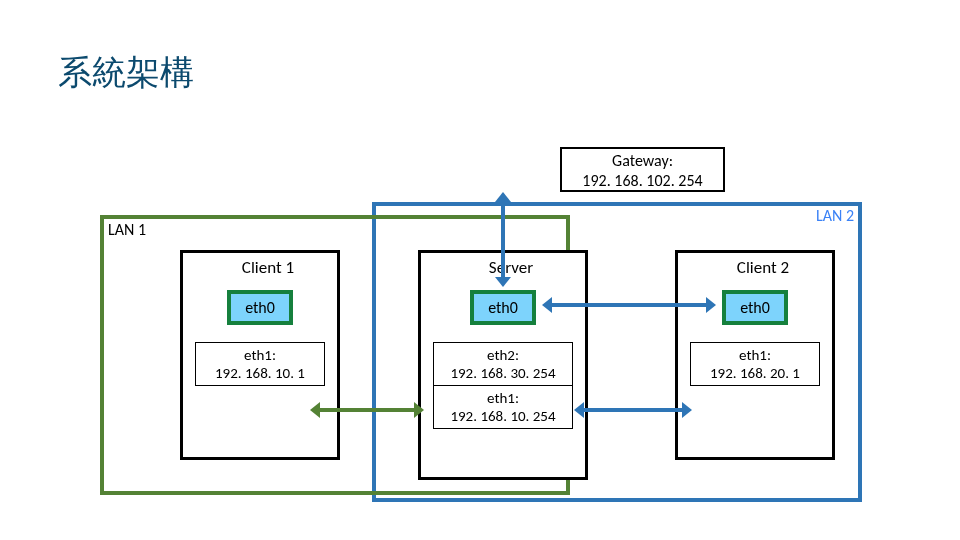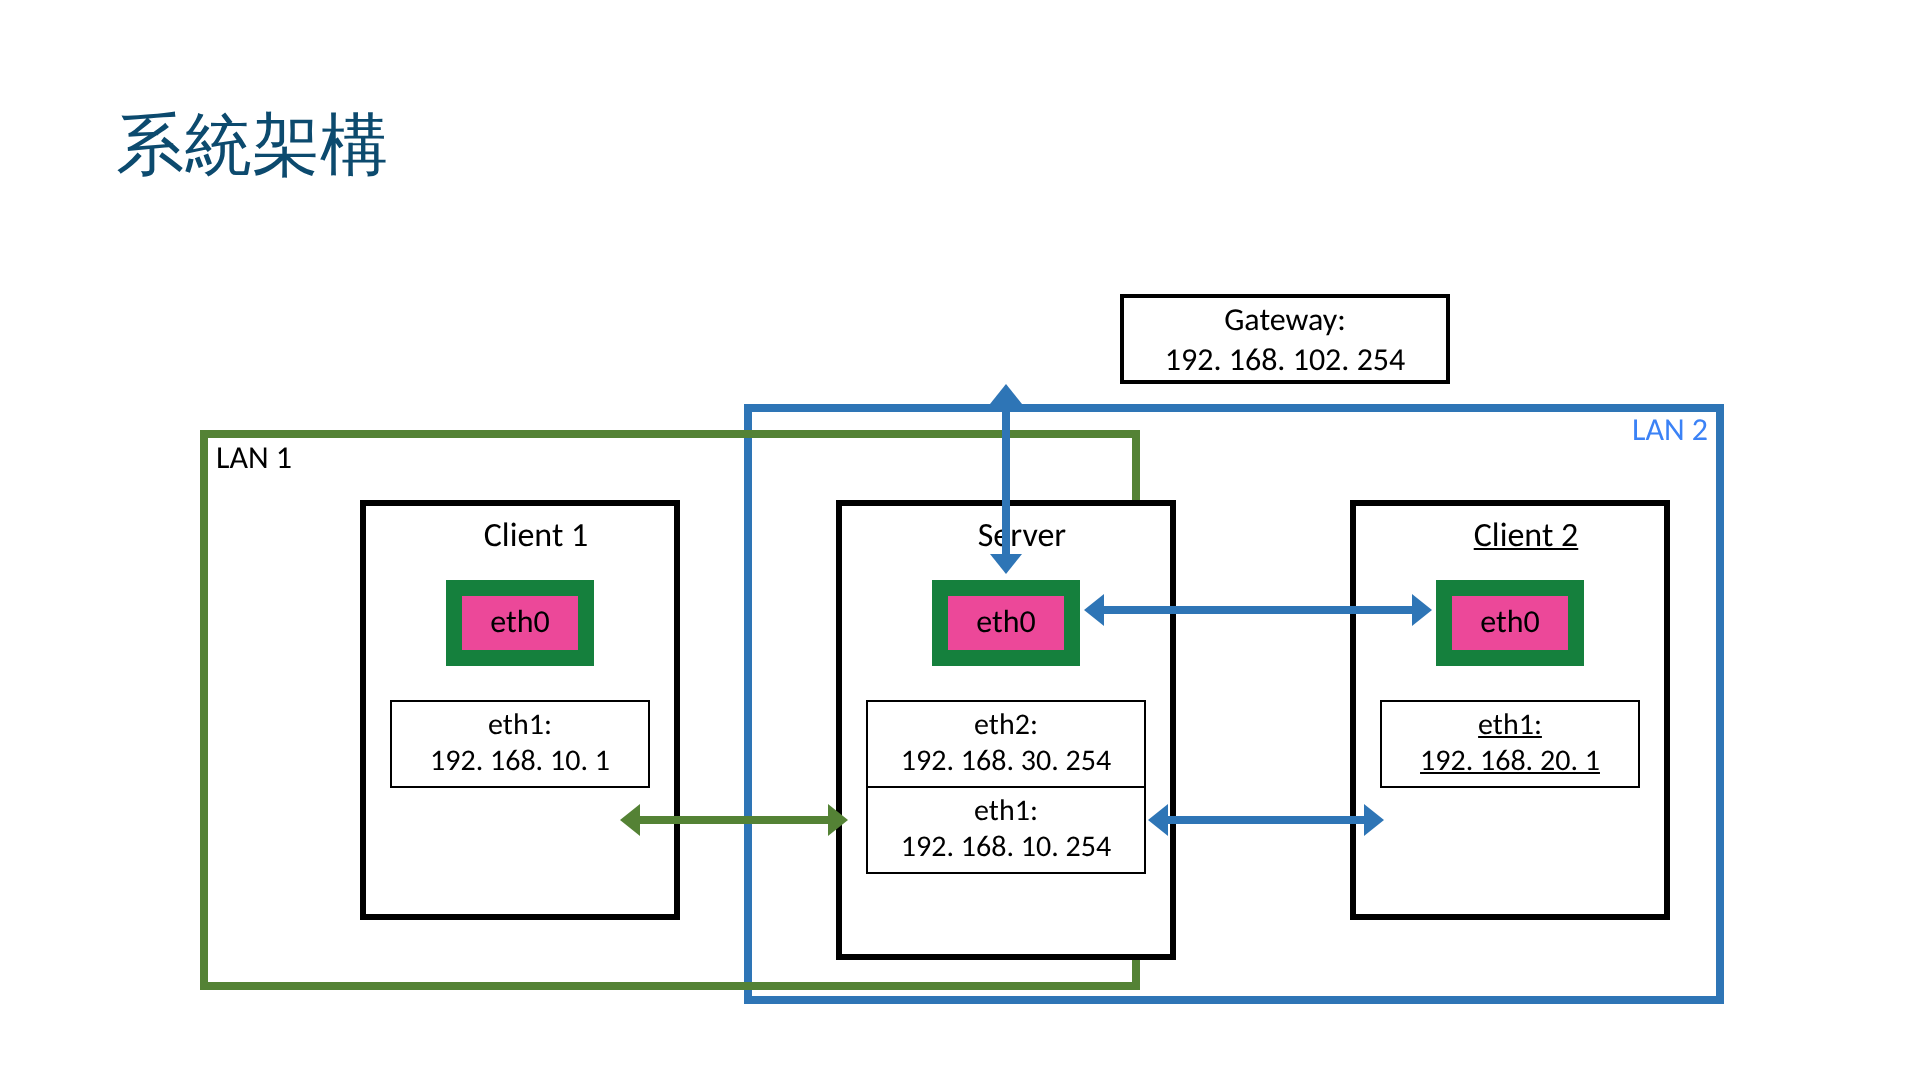--- a/index.html
+++ b/index.html
@@ -61,32 +61,32 @@
     color: #3b82f6;
   }
   .node-box {
     position: absolute;
     border: 3px solid #000;
     background: #fff;
     text-align: center;
   }
   #client1 { top: 250px; left: 180px; width: 160px; height: 210px; }
   #server  { top: 250px; left: 418px; width: 170px; height: 230px; }
-  #client2 { top: 250px; left: 675px; width: 160px; height: 210px; text-decoration: underline; }
+  #client2 { top: 250px; left: 675px; width: 160px; height: 210px; }
   .node-title {
     font-size: 17px;
     margin-top: 4px;
     margin-left: 16px;
   }
   .eth-chip {
     display: inline-block;
     margin-top: 12px;
     padding: 4px 14px;
-    border: 8px solid #15803d;
-    background: #ec4899;
+    border: 4px solid #15803d;
+    background: #7dd3fc;
     font-size: 16px;
   }
   .ip-box {
     margin: 17px auto 0;
     width: 130px;
     border: 1.5px solid #000;
     background: #fff;
     font-size: 15px;
     padding: 3px 2px;
     line-height: 1.2;

